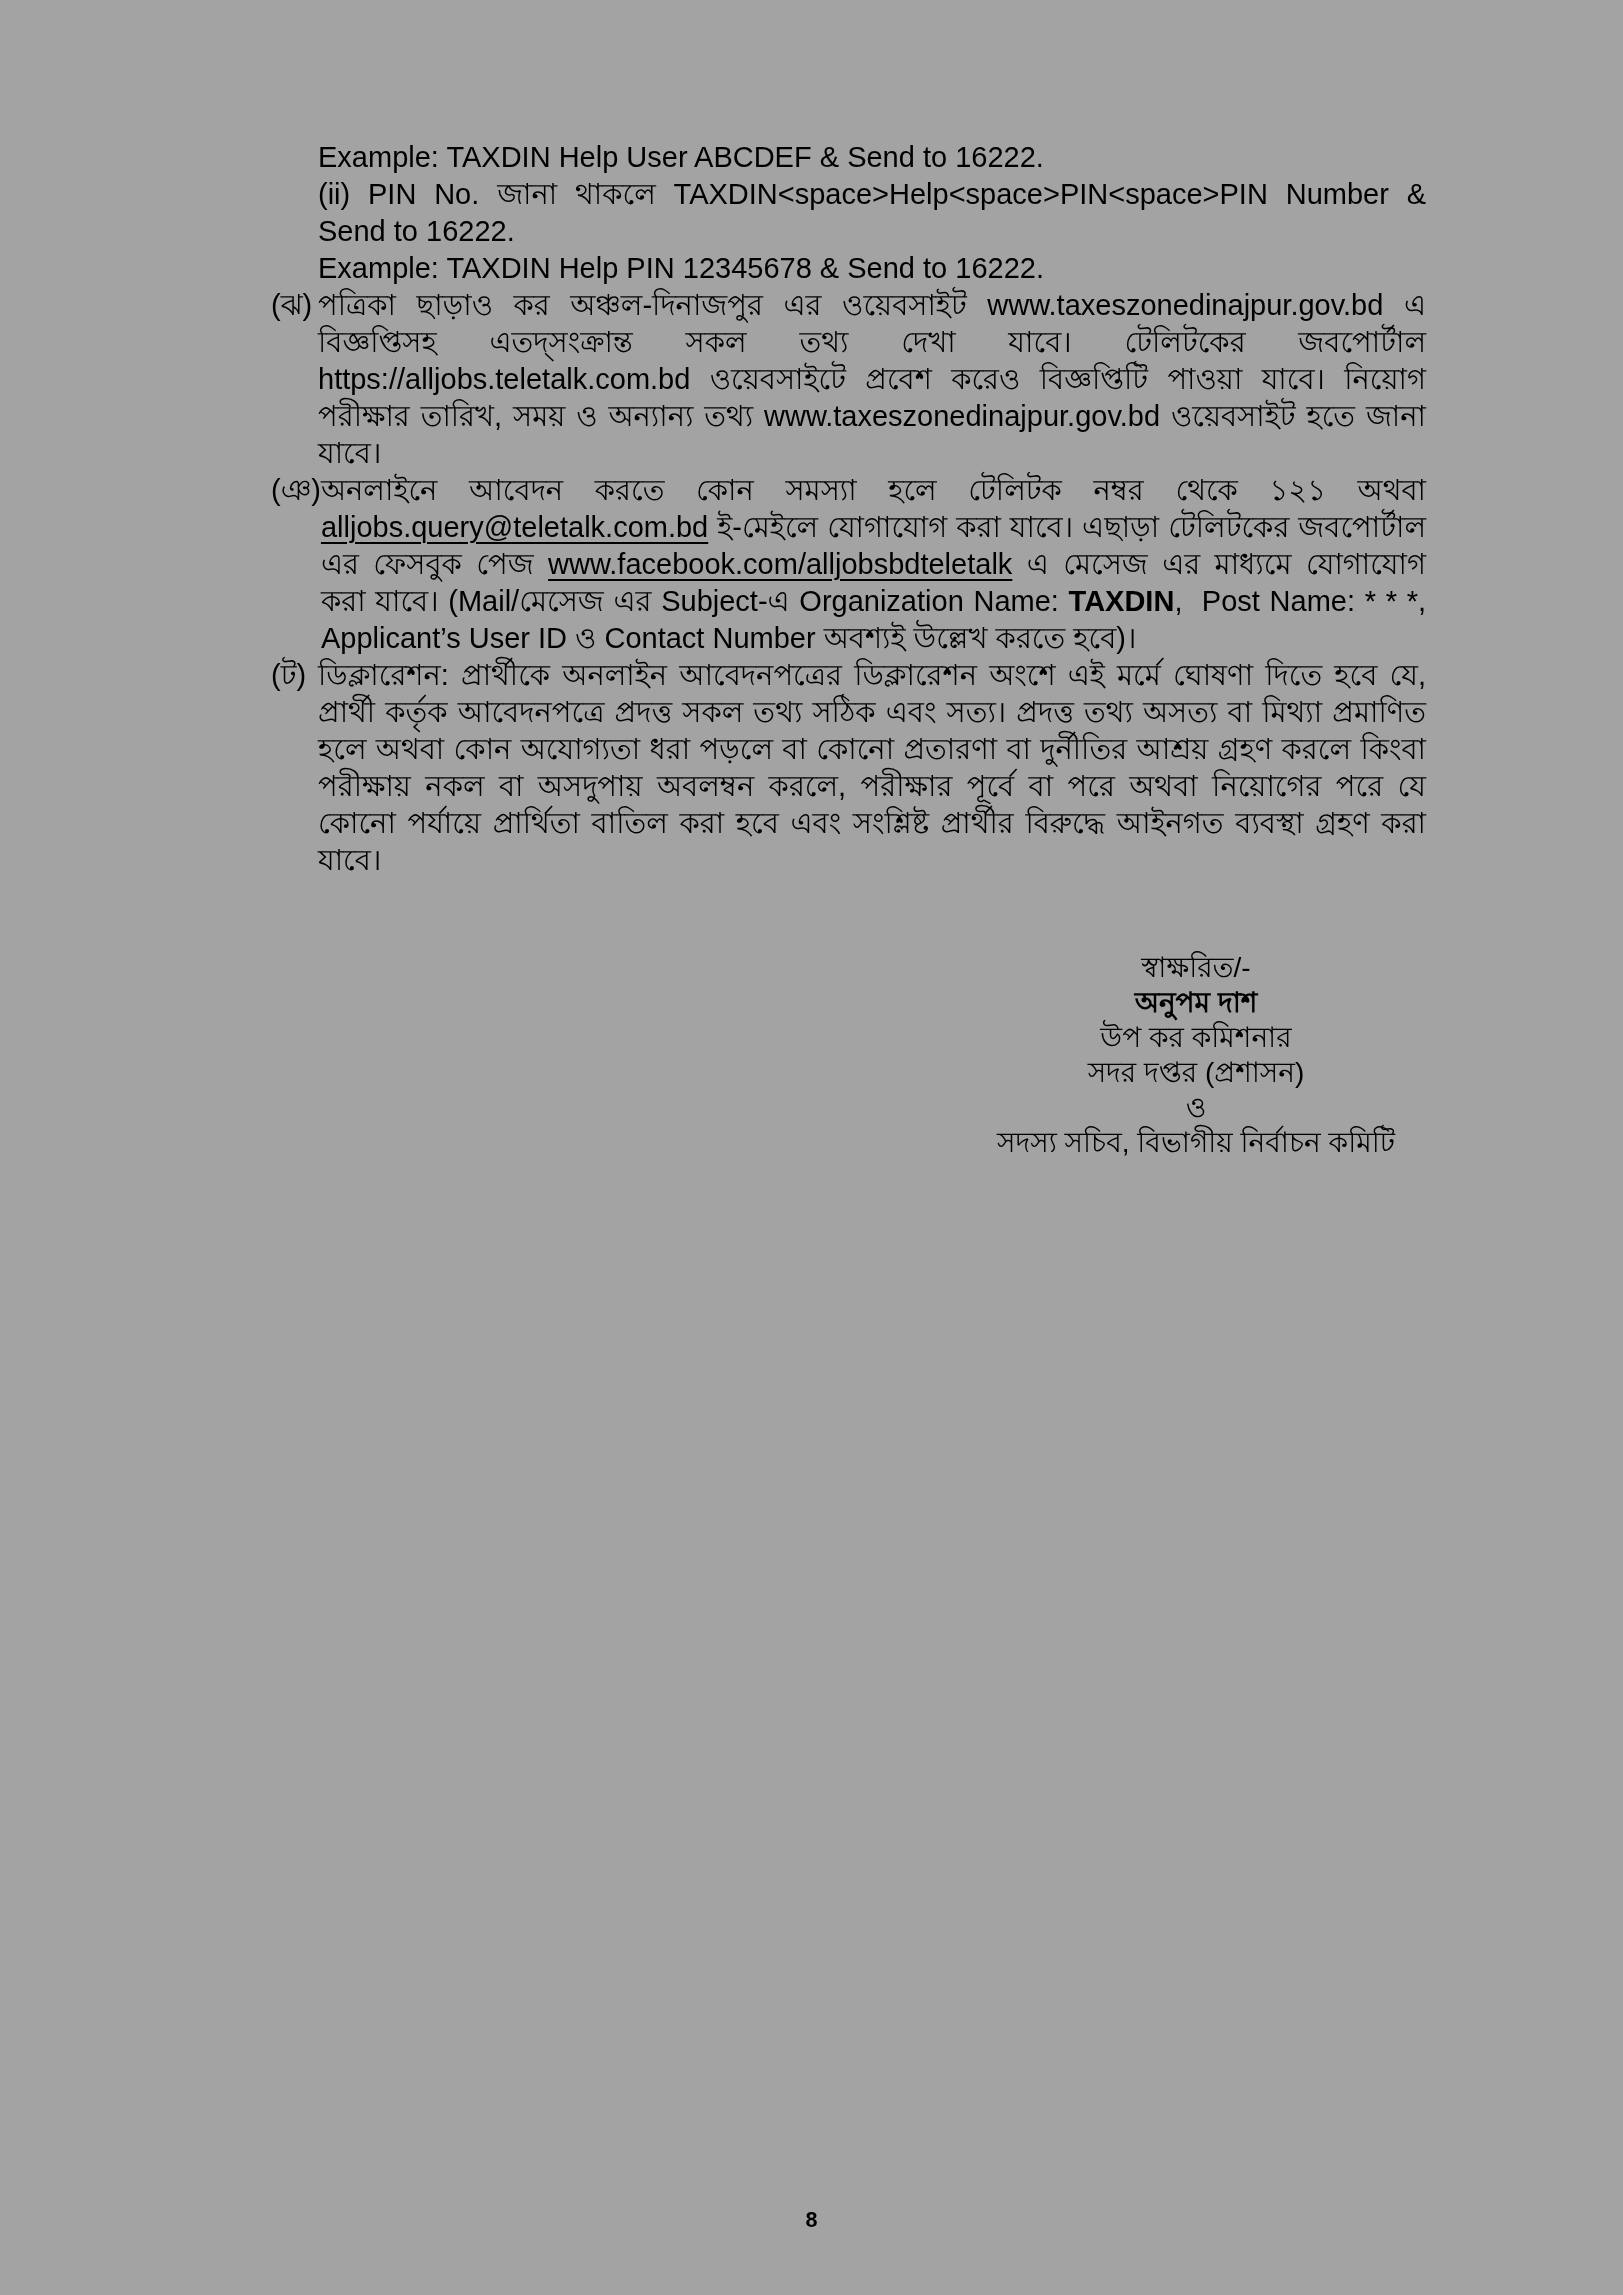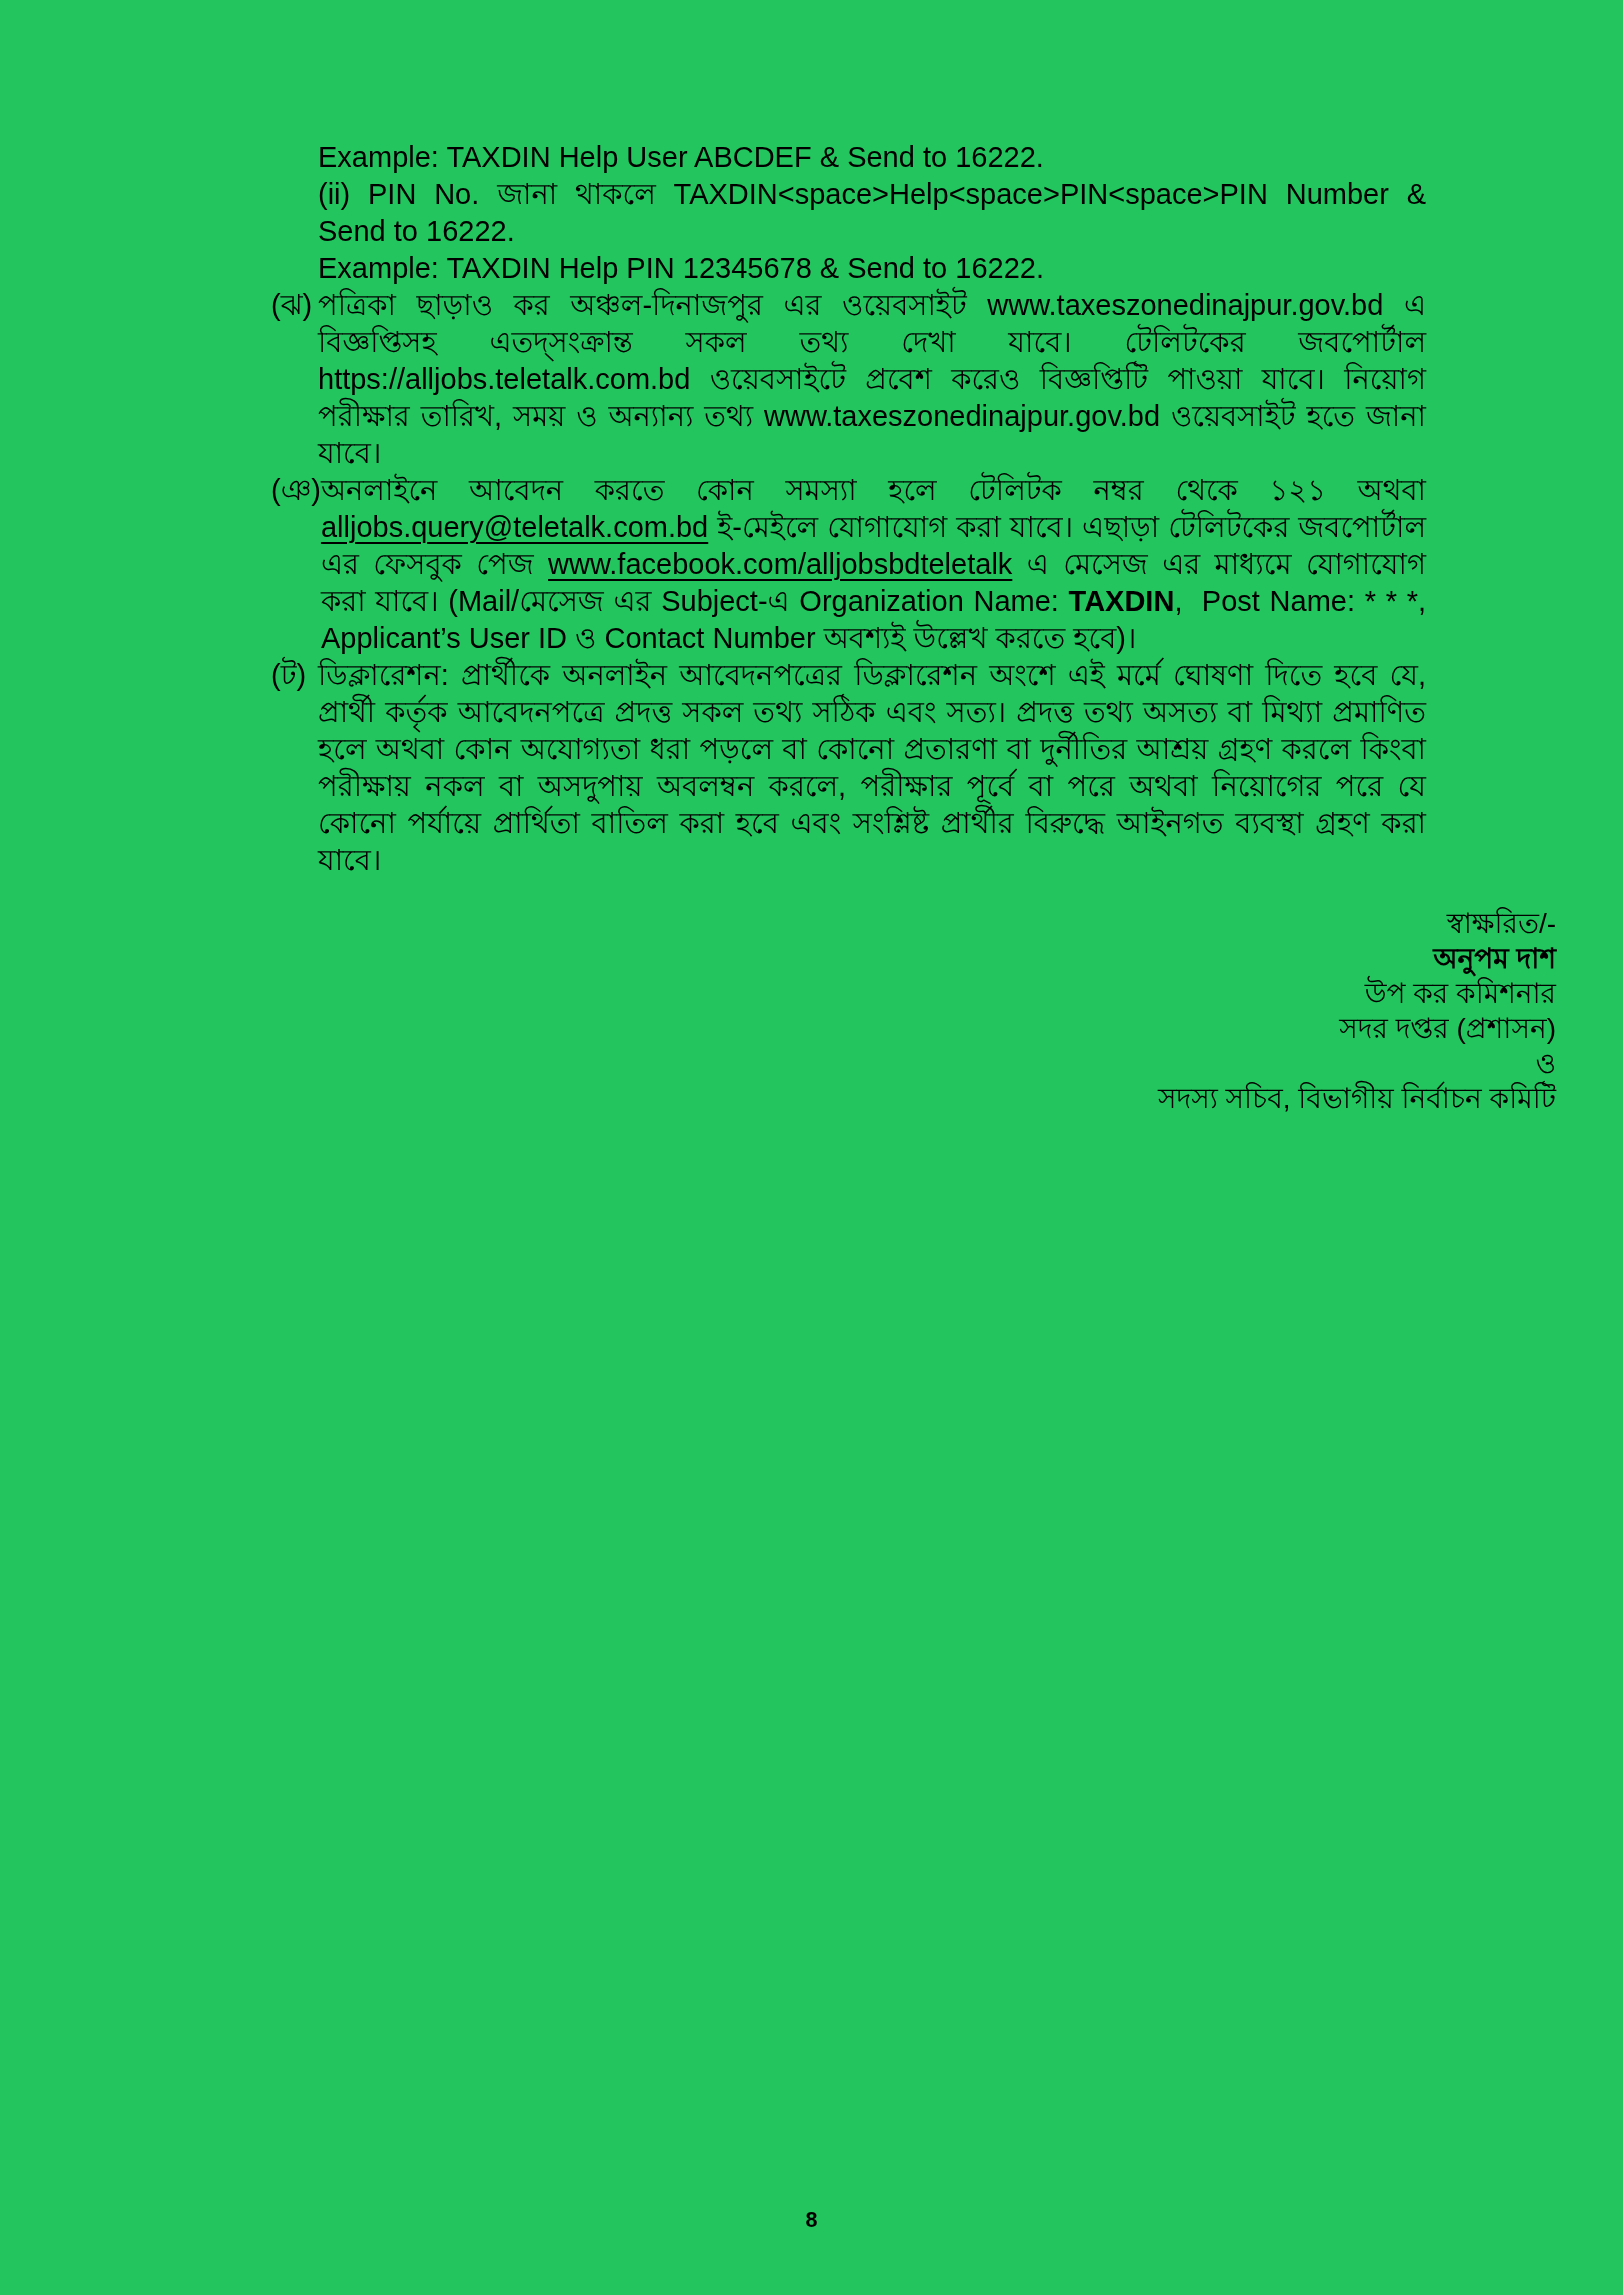--- a/index.html
+++ b/index.html
@@ -1,19 +1,19 @@
 <!DOCTYPE html>
 <html style="font-size:10.5px"><head>
 <meta charset="utf-8">
 <style>
   html, body { margin:0; padding:0; background:#ffffff; }
   .page {
     position:relative;
     width:1623px; height:2295px;
-    background:#22c55e;
+    background:#a3a3a3;
     color:#000000;
     font-family:"Liberation Sans", sans-serif;
     overflow:hidden;
   }
   .doc {
     position:absolute;
     left:188px; top:139px;
     width:1238px;
     font-size:29px;
     line-height:37px;
@@ -36,23 +36,23 @@
 
   .seg-u {
     text-decoration:underline;
     text-decoration-thickness:2px;
     text-underline-offset:4.6px;
   }
   .seg-b { font-weight:bold; }
 
   .signature {
     position:absolute;
-    left:836px; top:906px;
+    left:836px; top:950px;
     width:720px;
-    text-align:right;
+    text-align:center;
     font-size:28px;
     line-height:35px;
   }
   .signature .sig-line { white-space:nowrap; }
   .signature .sig-bold { font-weight:bold; }
 
   .page-number {
     position:absolute;
     left:0; top:2207px;
     width:100%;

